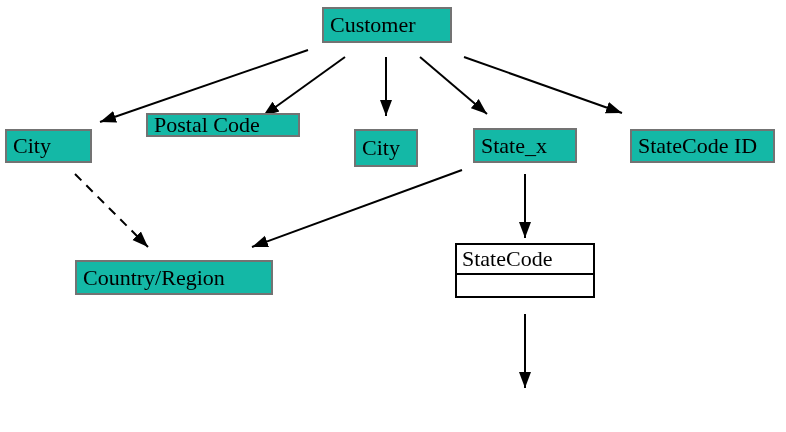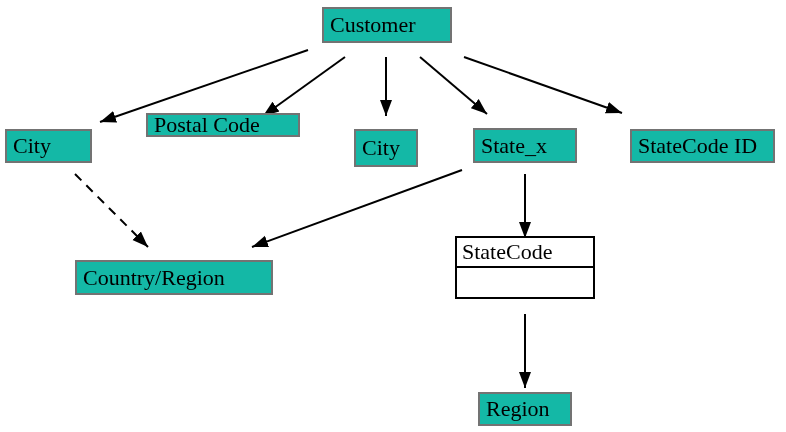--- a/index.html
+++ b/index.html
@@ -41,21 +41,21 @@
   .stack .row.top { height:30px; border-bottom:2px solid #000; }
   .stack .row.bottom { height:33px; justify-content:center; padding-left:0; }
   
   #n-customer  { left:322px; top:7px;   width:130px; height:36px; }
   #n-name      { left:5px;   top:129px; width:87px;  height:34px; }
   #n-postal    { left:146px; top:113px; width:154px; height:24px; }
   #n-city      { left:354px; top:129px; width:64px;  height:38px; }
   #n-statex    { left:473px; top:128px; width:104px; height:35px; }
   #n-industry  { left:630px; top:129px; width:145px; height:34px; }
   #n-country   { left:75px;  top:260px; width:198px; height:35px; }
-  #n-statecode { left:455px; top:236px; width:140px; height:63px; }
+  #n-statecode { left:455px; top:243px; width:140px; height:55px; }
   #n-region    { left:478px; top:392px; width:94px;  height:34px; }
   .edge { stroke:#000; stroke-width:2; fill:none; }
   .edge.dashed { stroke-dasharray:9 7; }
 </style>
 </head>
 <body>
 
 <div id="canvas">
 
   <svg id="edges" width="786" height="432" viewBox="0 0 786 432" xmlns="http://www.w3.org/2000/svg">
@@ -86,15 +86,14 @@
   <div id="n-statex" class="node">State_x</div>
 
   <div id="n-industry" class="node">StateCode ID</div>
 
   <div id="n-country" class="node">Country/Region</div>
 
   <div id="n-statecode" class="stack">
     <div class="row top">StateCode</div>
   </div>
 
-  <div id="n-region" class="node">Region</div>
 
 </div>
 
 </body></html>

